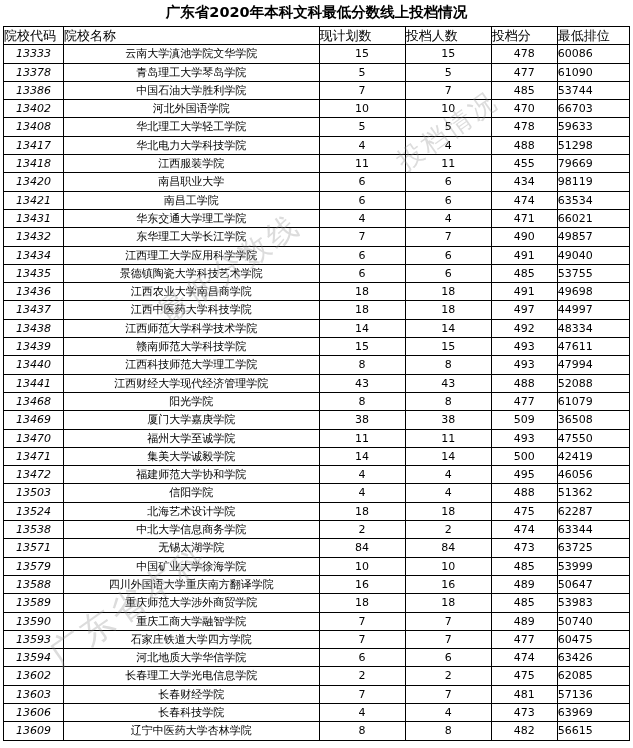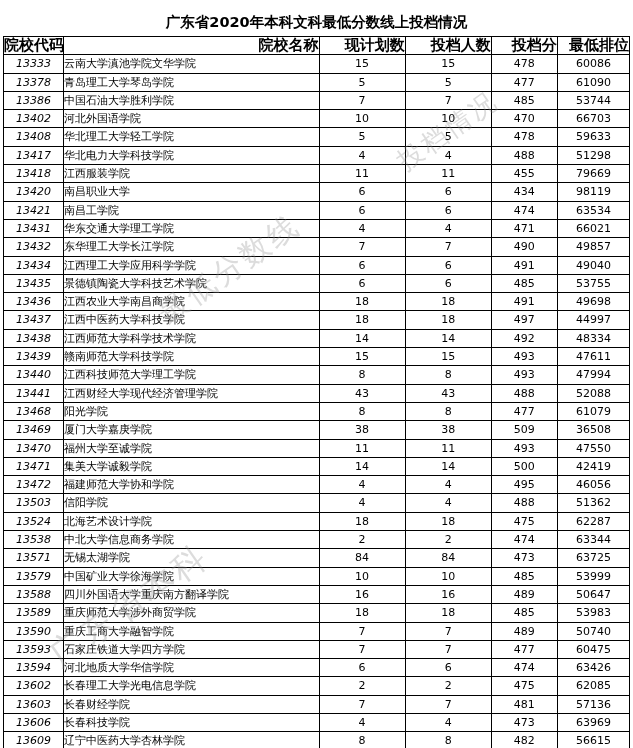--- a/index.html
+++ b/index.html
@@ -35,55 +35,55 @@
   }
   .wm1 { left: 150px; top: 300px; }
   .wm2 { left: 40px;  top: 640px; font-size: 34px; }
   .wm3 { left: 390px; top: 150px; font-size: 26px; }
 
   #page-title {
     text-align: center;
     font-size: 14.5px;
     font-weight: bold;
     font-family: "DejaVu Sans", "Liberation Sans", sans-serif;
-    padding: 13px 0 4px 0;
+    padding: 3px 0 4px 0;
     letter-spacing: 0px;
   }
   table {
     border-collapse: collapse;
     width: 627px;
     margin: 0 3px;
     table-layout: fixed;
   }
   th, td {
     border: 1px solid #000000;
     font-size: 11px;
     height: 17.3px;
     line-height: 17.3px;
     padding: 0;
     overflow: hidden;
     white-space: nowrap;
   }
   th {
-    font-weight: bold;
-    text-align: right;
-    font-size: 15px;
+    font-weight: normal;
+    text-align: left;
+    font-size: 13px;
   }
   col.c-code   { width: 60px; }
   col.c-name   { width: 255px; }
   col.c-plan   { width: 86px; }
   col.c-count  { width: 86px; }
   col.c-score  { width: 66px; }
   col.c-rank   { width: 72px; }
 
   td.code  { text-align: center; font-style: italic; }
-  td.name  { text-align: left; }
+  td.name  { text-align: center; }
   td.num   { text-align: center; }
   td.score { text-align: center; }
-  td.rank  { text-align: center; }
+  td.rank  { text-align: left; }
 </style>
 </head>
 <body>
 
 <div id="watermark">
   <div class="wm-text wm1">最低分数线</div>
   <div class="wm-text wm2">广东省本科</div>
   <div class="wm-text wm3">投档情况</div>
 </div>
 

